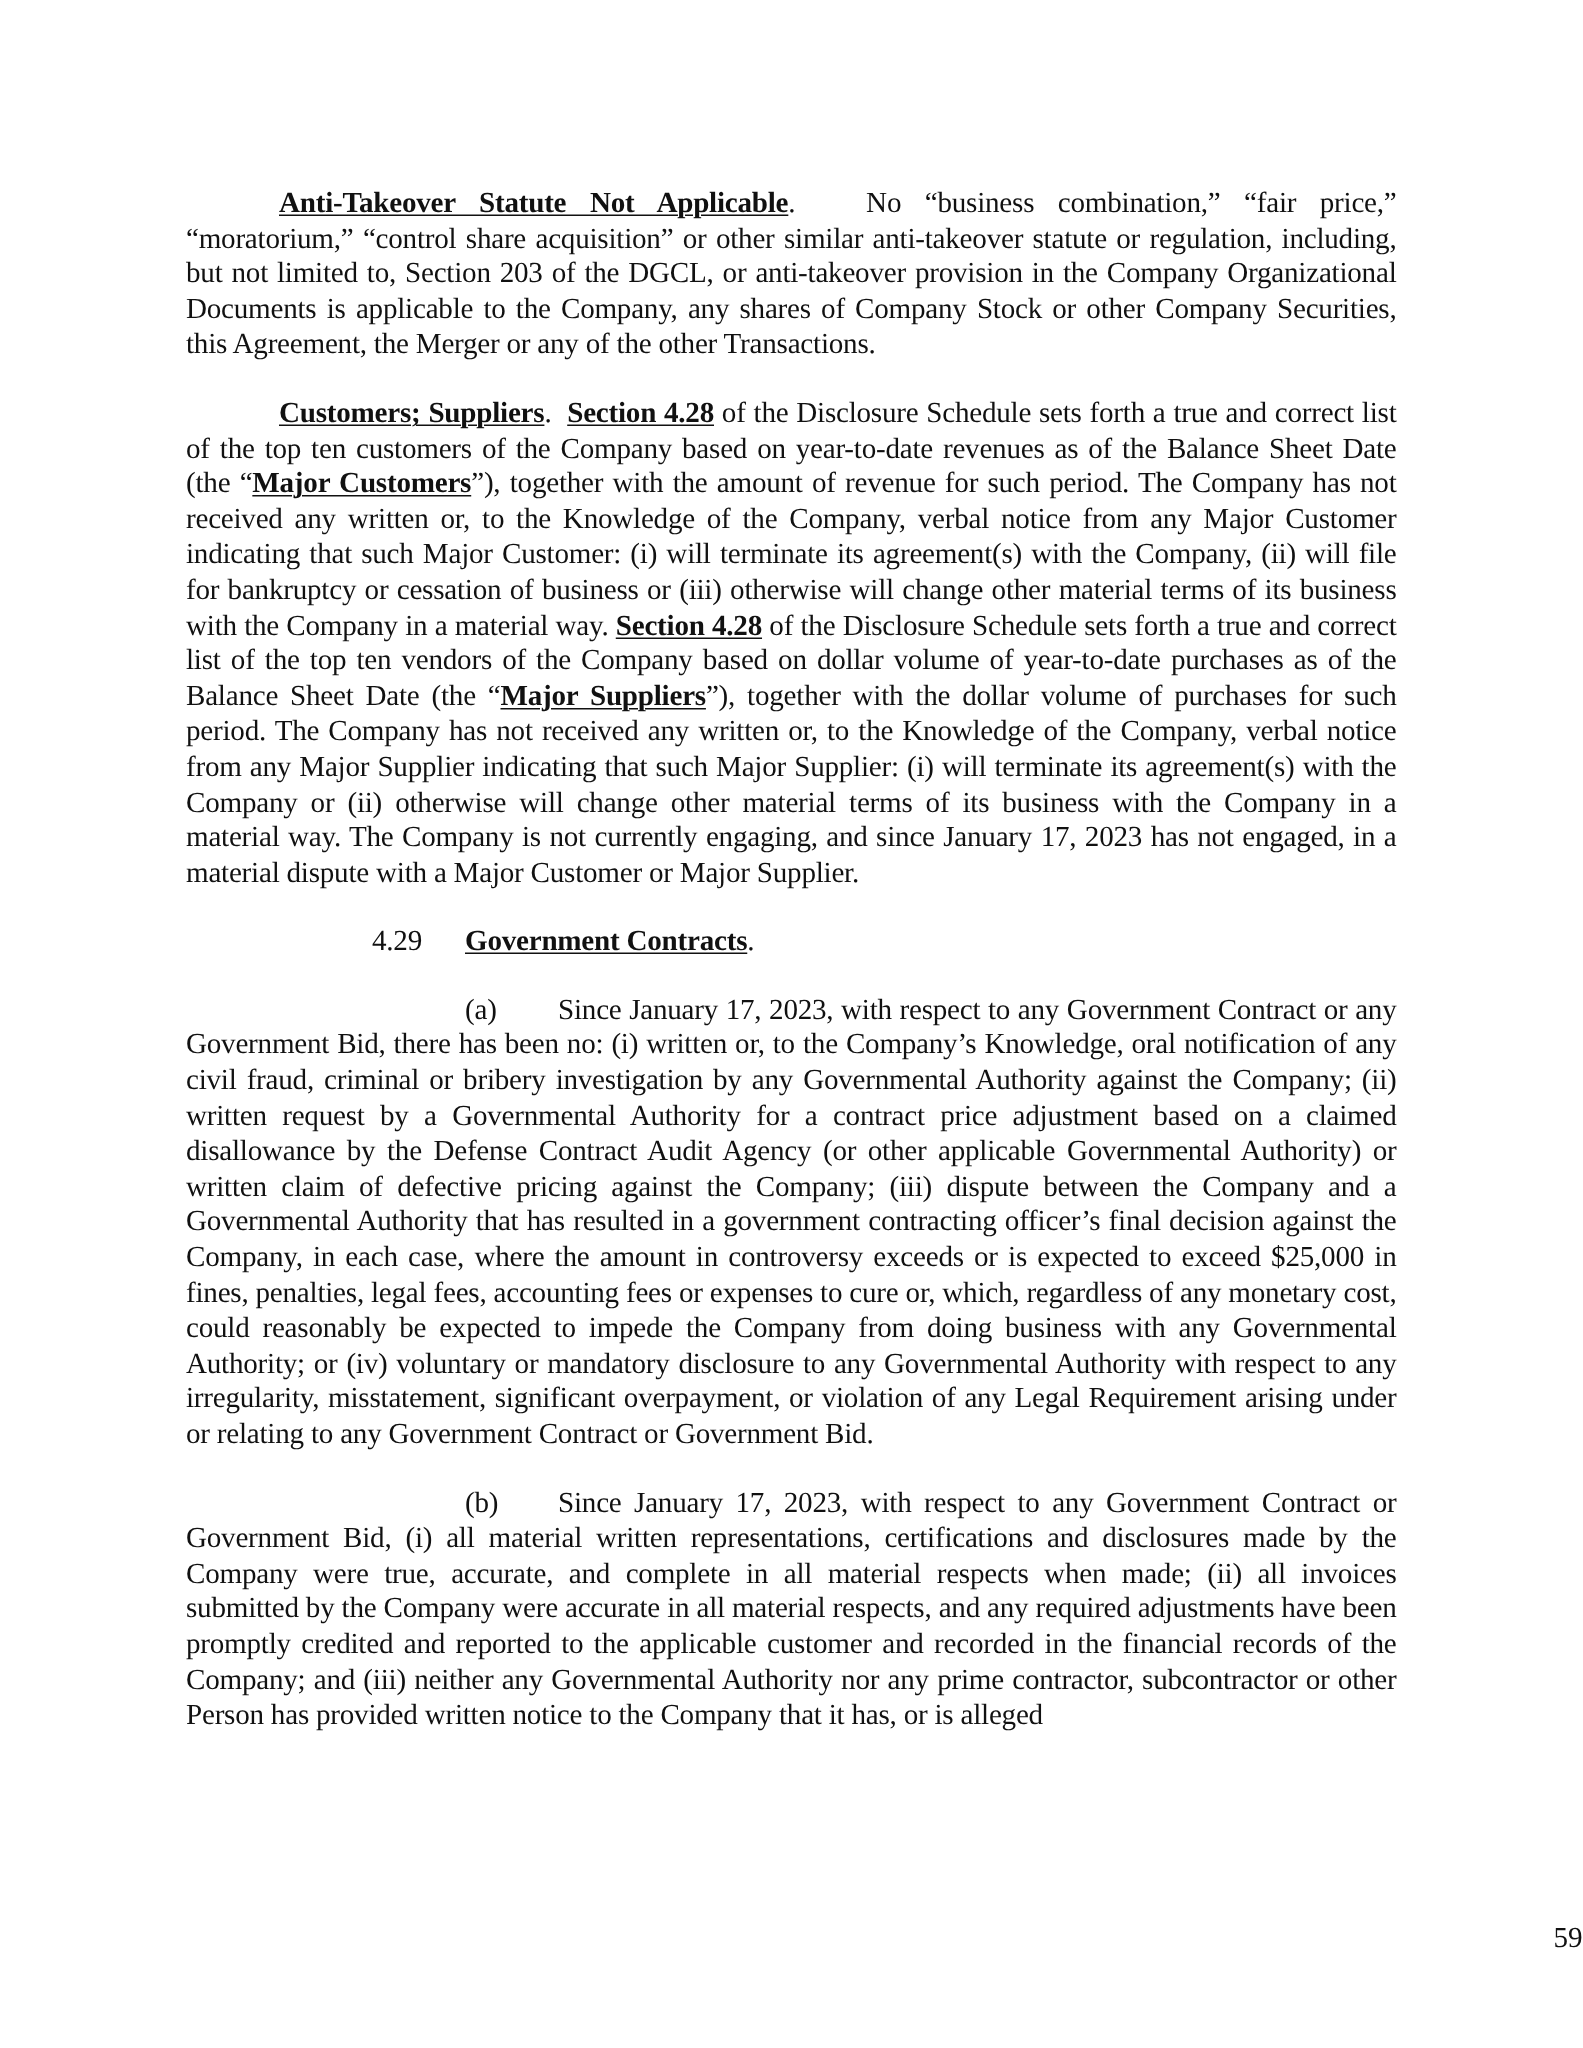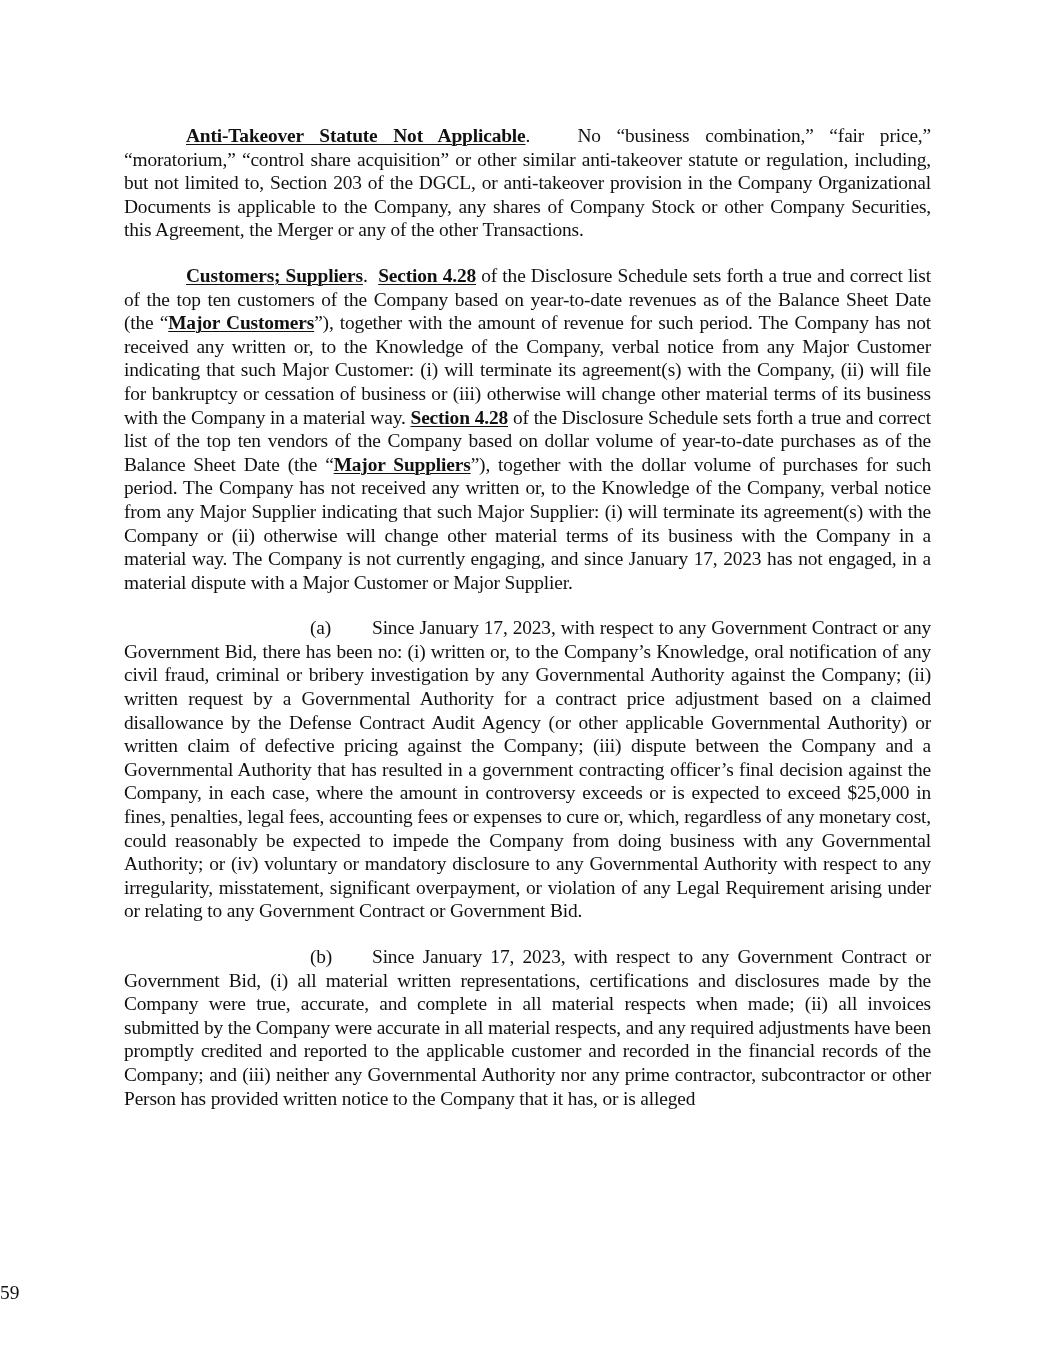--- a/index.html
+++ b/index.html
@@ -54,34 +54,35 @@
     .sub-label {
       display: inline-block;
       text-indent: 0;
       width: 62px;
     }
     .page-number {
       position: absolute;
       top: 1281px;
       left: 0;
       width: 1055px;
-      text-align: left;
+      text-align: right;
       font-size: 19.4px;
       line-height: 23.6px;
     }
   </style>
 </head>
 <body>
 
 <div class="page">
 
   <p class="para indent"><span class="u">Anti-Takeover Statute Not Applicable</span><span>.</span>&nbsp;&nbsp; <span>No “business combination,” “fair price,” “moratorium,” “control share acquisition” or other similar anti-takeover statute or regulation, including, but not limited to, Section 203 of the DGCL, or anti-takeover provision in the Company Organizational Documents is applicable to the Company, any shares of Company Stock or other Company Securities, this Agreement, the Merger or any of the other Transactions.</span></p>
 
   <p class="para indent"><span class="u">Customers; Suppliers</span><span>.</span>&nbsp; <span class="u">Section 4.28</span><span> of the Disclosure Schedule sets forth a true and correct list of the top ten customers of the Company based on year-to-date revenues as of the Balance Sheet Date (the “</span><span class="u">Major Customers</span><span>”), together with the amount of revenue for such period.  The Company has not received any written or, to the Knowledge of the Company, verbal notice from any Major Customer indicating that such Major Customer: (i) will terminate its agreement(s) with the Company, (ii) will file for bankruptcy or cessation of business or (iii) otherwise will change other material terms of its business with the Company in a material way.  </span><span class="u">Section 4.28</span><span> of the Disclosure Schedule sets forth a true and correct list of the top ten vendors of the Company based on dollar volume of year-to-date purchases as of the Balance Sheet Date (the “</span><span class="u">Major Suppliers</span><span>”), together with the dollar volume of purchases for such period.  The Company has not received any written or, to the Knowledge of the Company, verbal notice from any Major Supplier indicating that such Major Supplier: (i) will terminate its agreement(s) with the Company or (ii) otherwise will change other material terms of its business with the Company in a material way.  The Company is not currently engaging, and since January 17, 2023 has not engaged, in a material dispute with a Major Customer or Major Supplier.</span></p>
 
+  <div class="heading"><span class="num">4.29</span><span class="u">Government Contracts</span><span>.</span></div>
 
   <p class="para sub-indent"><span class="sub-label">(a)</span><span>Since January 17, 2023, with respect to any Government Contract or any Government Bid, there has been no: (i) written or, to the Company’s Knowledge, oral notification of any civil fraud, criminal or bribery investigation by any Governmental Authority against the Company; (ii) written request by a Governmental Authority for a contract price adjustment based on a claimed disallowance by the Defense Contract Audit Agency (or other applicable Governmental Authority) or written claim of defective pricing against the Company; (iii) dispute between the Company and a Governmental Authority that has resulted in a government contracting officer’s final decision against the Company, in each case, where the amount in controversy exceeds or is expected to exceed $25,000 in fines, penalties, legal fees, accounting fees or expenses to cure or, which, regardless of any monetary cost, could reasonably be expected to impede the Company from doing business with any Governmental Authority; or (iv) voluntary or mandatory disclosure to any Governmental Authority with respect to any irregularity, misstatement, significant overpayment, or violation of any Legal Requirement arising under or relating to any Government Contract or Government Bid.</span></p>
 
   <p class="para sub-indent"><span class="sub-label">(b)</span><span>Since January 17, 2023, with respect to any Government Contract or Government Bid, (i) all material written representations, certifications and disclosures made by the Company were true, accurate, and complete in all material respects when made; (ii) all invoices submitted by the Company were accurate in all material respects, and any required adjustments have been promptly credited and reported to the applicable customer and recorded in the financial records of the Company; and (iii) neither any Governmental Authority nor any prime contractor, subcontractor or other Person has provided written notice to the Company that it has, or is alleged</span></p>
 
 </div>
 
 <div class="page-number">59</div>
 
 </body></html>

